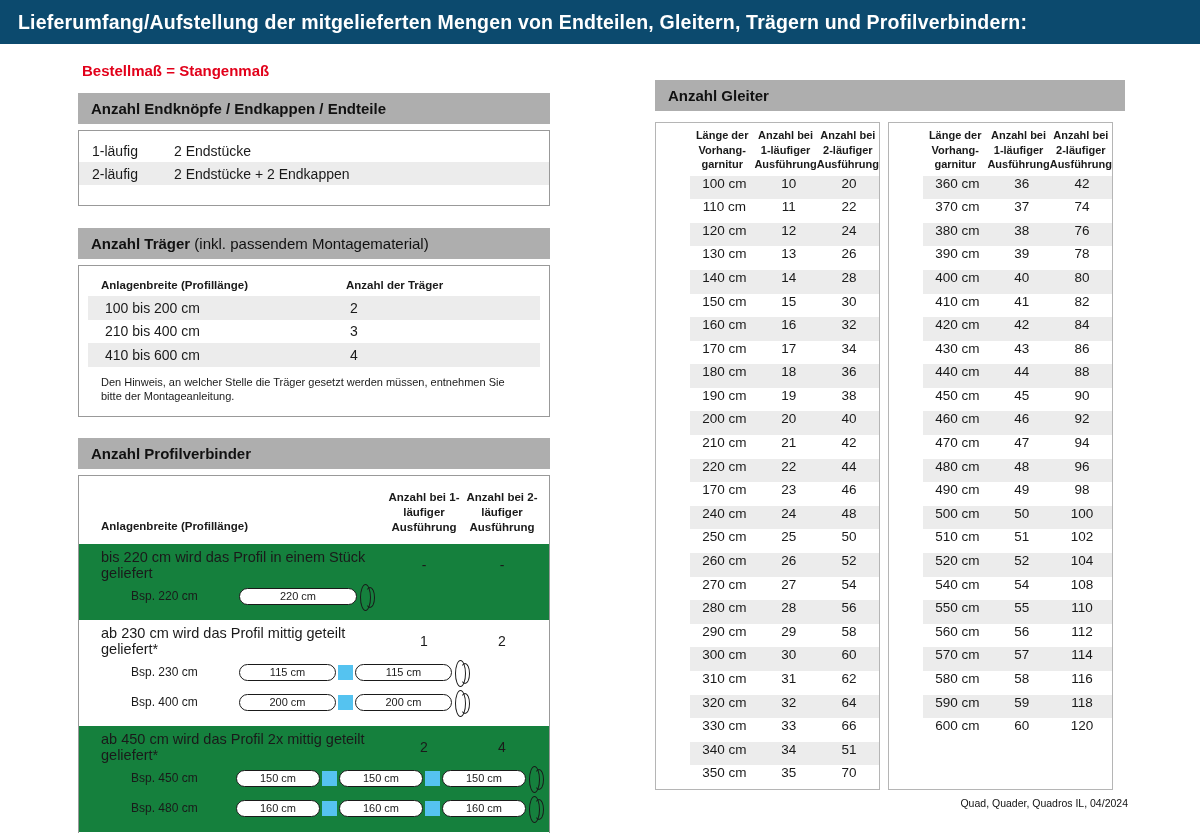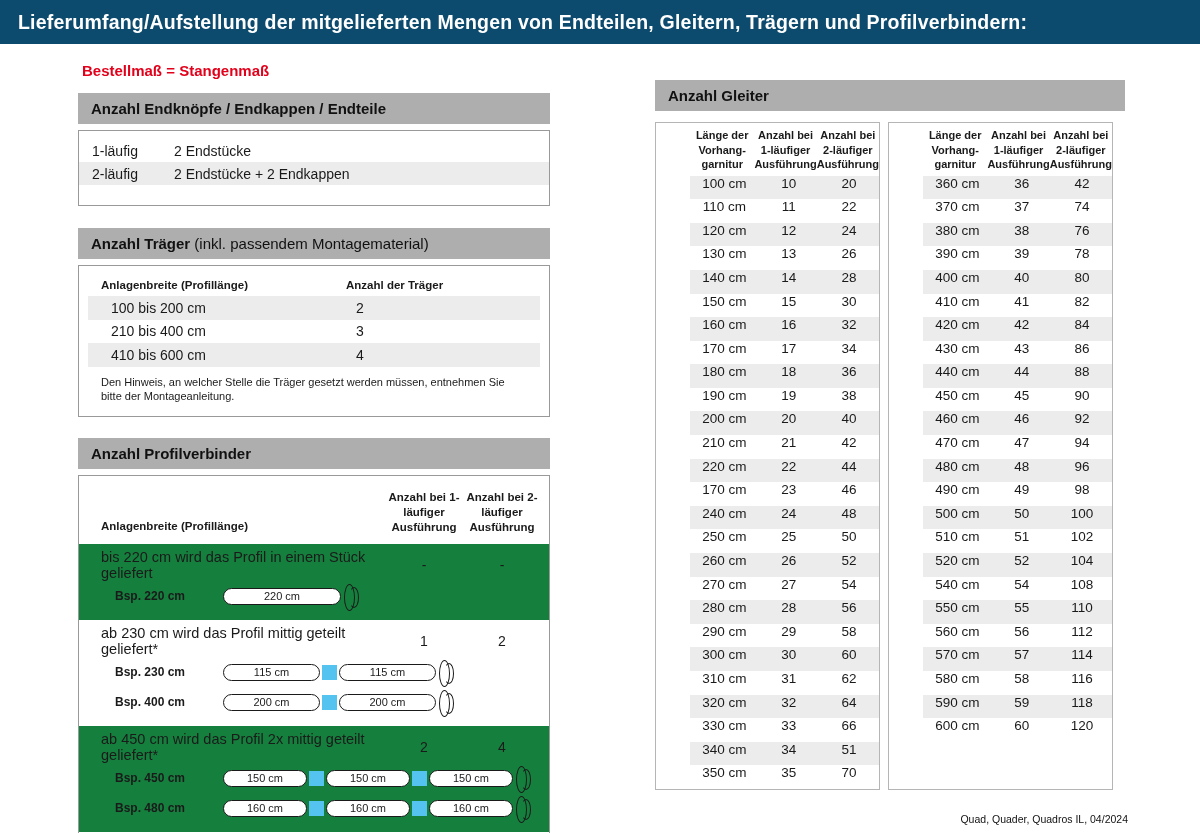--- a/index.html
+++ b/index.html
@@ -31,36 +31,36 @@
   .end-box { padding:8px 0 20px; margin-bottom:22px; }
   .end-row { display:flex; height:23px; align-items:center; padding-left:13px; font-size:14px; }
   .end-body .end-row:nth-of-type(even) { background:#ececec; }
   .end-label { width:82px; }
 
   
   .tr-box { padding:8px 9px 10px; margin-bottom:21px; }
   .tr-head { display:flex; font-weight:bold; font-size:11.5px; height:22px;
     align-items:center; padding-left:13px; }
   .tr-c1 { width:245px; } .tr-c2 { flex:1; }
-  .tr-row { display:flex; height:23.5px; align-items:center; font-size:14px; padding-left:23px; }
+  .tr-row { display:flex; height:23.5px; align-items:center; font-size:14px; padding-left:17px; }
   .tr-body .tr-row:nth-of-type(odd) { background:#ececec; }
   .tr-note { font-size:11px; line-height:1.35; margin:8px 0 2px 13px; width:415px; }
 
   
   .pv-box { padding:0 0 10px; font-size:14px; }
   .pv-headrow { display:flex; align-items:flex-end; padding:14px 8px 10px 22px; }
   .pv-hc1 { flex:1; font-weight:bold; font-size:11.5px; padding-bottom:2px; }
   .pv-hc2, .pv-hc3 { width:78px; text-align:center; font-weight:bold; font-size:11.5px; line-height:1.28; }
   .pv-group { padding:5px 8px 9px 22px; }
   .pv-group.gray { background:#15803d; }
   .pv-line { display:flex; align-items:center; min-height:24px; }
   .pv-text { flex:1; font-size:14.5px; }
   .pv-count { width:78px; text-align:center; font-size:14px; }
   .pv-ex { display:flex; align-items:center; margin-left:14px; height:30px; }
-  .pv-ex-label { width:108px; font-weight:bold; font-size:12px; }
+  .pv-ex-label { width:108px; font-weight:normal; font-size:12px;margin-left:16px; }
   .rod { display:flex; align-items:center; }
   .seg { border:1.6px solid #1a1a1a; border-radius:9px; height:17px;
     display:flex; align-items:center; justify-content:center; font-size:11px; background:#fff; }
   .seg.w1 { width:118px; } .seg.w2 { width:97px; } .seg.w3 { width:84px; }
   .conn { width:15px; height:15px; background:#55c3f0; margin:0 2px; flex:none; }
   .cap { width:12px; height:25px; margin-left:3px; position:relative; flex:none; }
   .cap::before { content:""; position:absolute; left:0; top:0; width:9px; height:25px;
     border:1.6px solid #1a1a1a; border-radius:50%; }
   .cap::after { content:""; position:absolute; left:5px; top:3px; width:8px; height:19px;
     border:1.6px solid #1a1a1a; border-left-color:transparent; border-radius:50%; }
@@ -71,21 +71,21 @@
   .gl-table { width:225px; border:1px solid #b5b5b5; background:#fff;padding-left:34px; }
   .gl-head { display:flex; padding:5px 0 4px; }
   .gl-head > div { font-weight:bold; font-size:11px; text-align:center; line-height:1.32; }
   .gl-hc1 { width:81px; } .gl-hc2 { width:71px; } .gl-hc3 { width:71px; }
   .gl-row { display:flex; height:23.6px; align-items:flex-start; font-size:13.5px; }
   .gl-body .gl-row:nth-of-type(odd) { background:#ececec; }
   .gl-c1 { width:81px; text-align:center; }
   .gl-c2 { width:71px; text-align:center; }
   .gl-c3 { width:71px; text-align:center; }
 
-  .footer { position:absolute; right:72px; bottom:8px; font-size:10.5px; color:#111; }
+  .footer { position:absolute; right:72px; bottom:24px; font-size:10.5px; color:#111; }
 </style>
 </head>
 <body>
 
 <div class="title-bar">
   <span>Lieferumfang/Aufstellung der mitgelieferten Mengen von Endteilen, Gleitern, Trägern und Profilverbindern:</span>
 </div>
 
 <div class="left-col">
 

